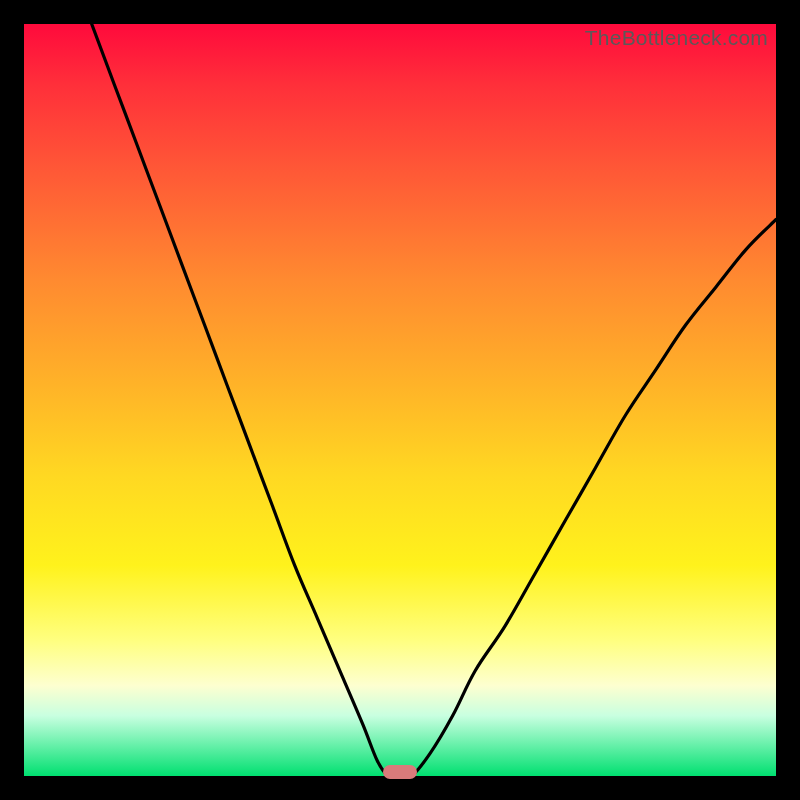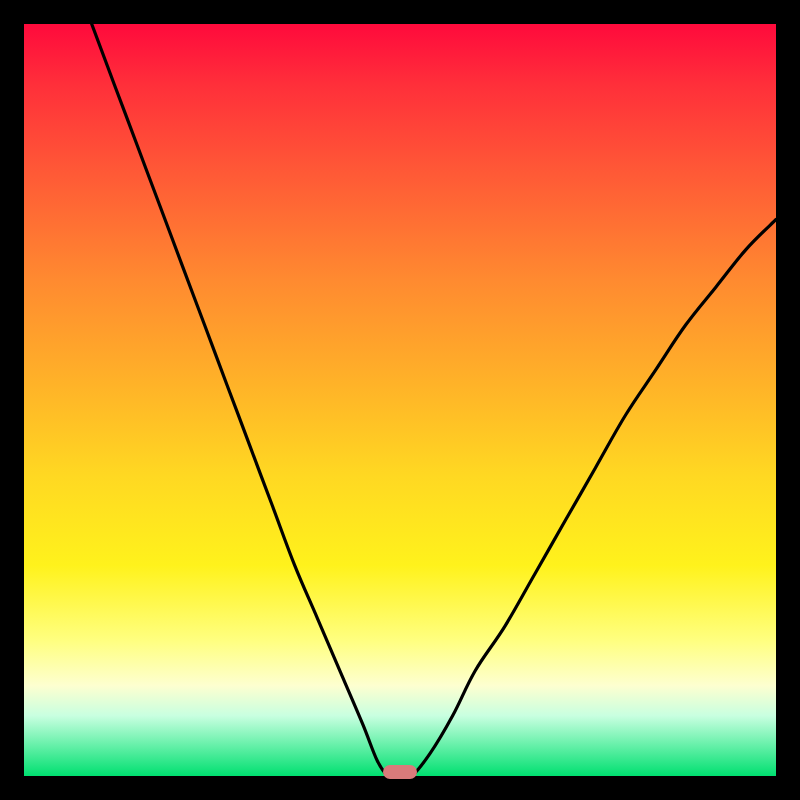--- a/index.html
+++ b/index.html
@@ -62,20 +62,21 @@
     border-radius: 7px;
     background: #d97b7b;
     transform: translate(-50%, -50%);
   }
 </style>
 </head>
 <body>
 
 <div class="frame">
   <div class="plot">
+    <div class="watermark">TheBottleneck.com</div>
 
     <svg class="curve" viewBox="0 0 752 752" preserveAspectRatio="none">
       <path d="M 67.7 0.0 C 71.7 10.8, 82.1 38.5, 90.2 60.2 C 98.4 81.8, 104.7 98.7, 112.8 120.3 C 120.9 142.0, 127.2 158.8, 135.4 180.5 C 143.5 202.1, 149.8 219.0, 157.9 240.6 C 166.0 262.3, 172.4 279.1, 180.5 300.8 C 188.6 322.5, 194.9 339.3, 203.0 361.0 C 211.2 382.6, 217.5 399.5, 225.6 421.1 C 233.7 442.8, 240.0 459.6, 248.2 481.3 C 256.3 502.9, 262.6 521.1, 270.7 541.4 C 278.8 561.7, 285.2 575.1, 293.3 594.1 C 301.4 613.0, 307.7 627.8, 315.8 646.7 C 324.0 665.7, 331.6 683.1, 338.4 699.4 C 345.2 715.6, 348.7 727.5, 353.4 737.0 C 358.2 746.4, 360.7 750.0, 364.7 752.0 C 368.8 754.0, 371.9 748.2, 376.0 748.2 C 380.1 748.2, 381.9 755.4, 387.3 752.0 C 392.7 748.6, 398.6 740.3, 406.1 729.4 C 413.5 718.6, 420.5 706.7, 428.6 691.8 C 436.8 677.0, 441.7 663.0, 451.2 646.7 C 460.7 630.5, 470.5 619.2, 481.3 601.6 C 492.1 584.0, 500.5 567.9, 511.4 549.0 C 522.2 530.0, 530.6 515.3, 541.4 496.3 C 552.3 477.4, 560.7 462.6, 571.5 443.7 C 582.3 424.7, 590.8 408.6, 601.6 391.0 C 612.4 373.4, 620.9 362.2, 631.7 345.9 C 642.5 329.7, 650.9 315.7, 661.8 300.8 C 672.6 285.9, 681.0 276.7, 691.8 263.2 C 702.7 249.7, 711.1 237.8, 721.9 225.6 C 732.7 213.4, 746.6 200.9, 752.0 195.5" fill="none" stroke="#000" stroke-width="3.2" stroke-linecap="round" stroke-linejoin="round"></path>
     </svg>
 
     <div class="marker" style="left: 376px; top: 748px; background: rgb(217, 123, 123);"></div>
   </div>
 </div>
 
 </body></html>

